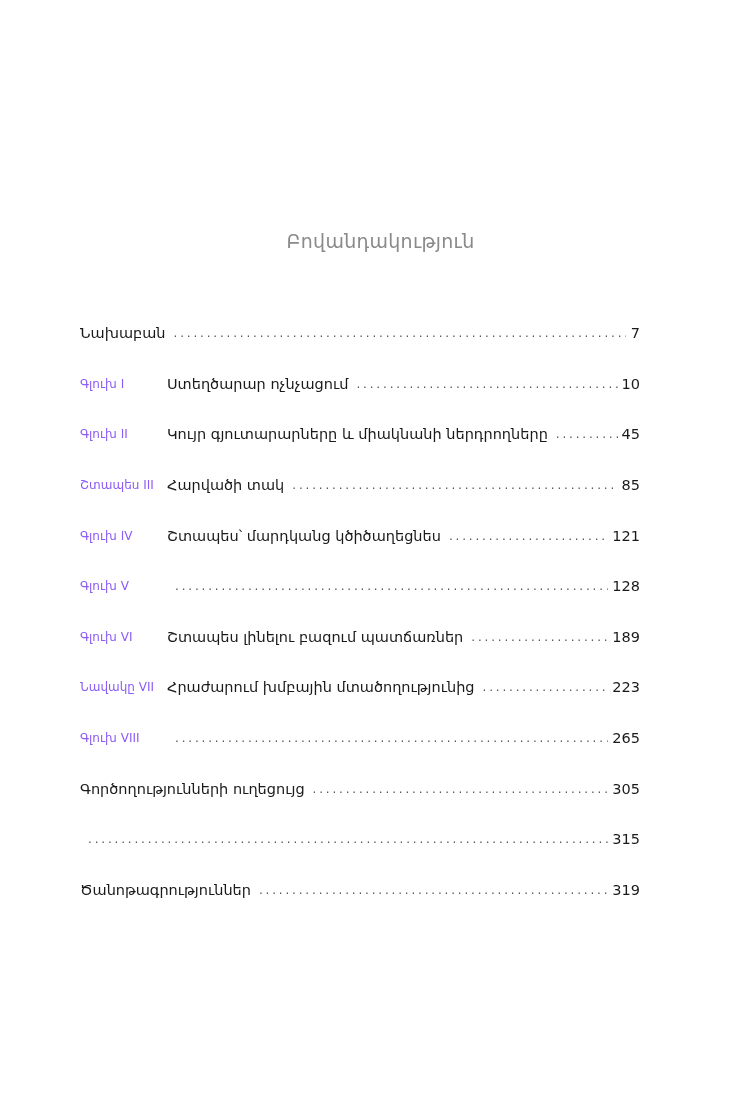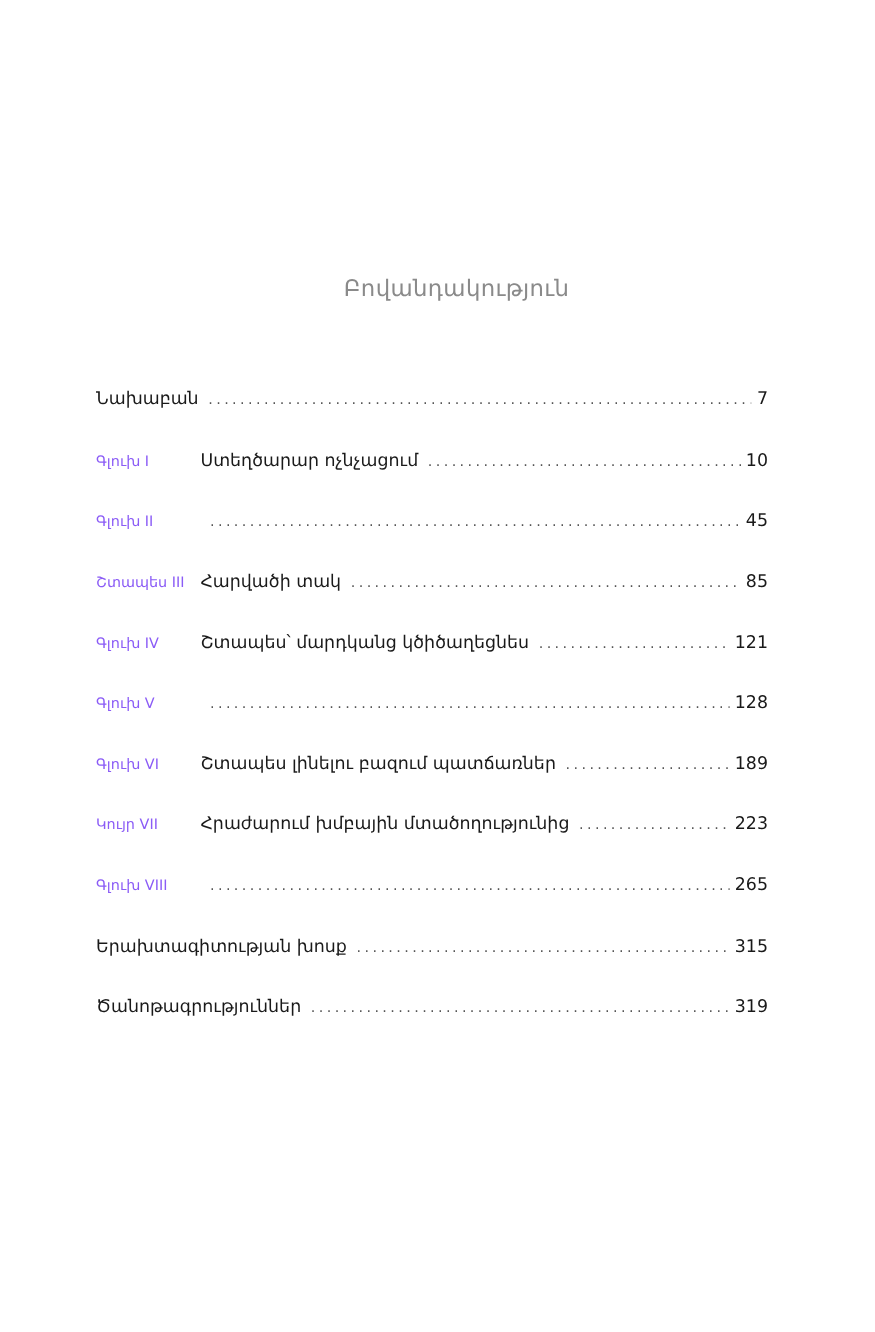--- a/index.html
+++ b/index.html
@@ -91,20 +91,21 @@
       <span class="toc-page">7</span>
     </li>
     <li class="toc-row">
       <span class="toc-chapter">Գլուխ I</span>
       <span class="toc-text">Ստեղծարար ոչնչացում</span>
       <span class="toc-dots"></span>
       <span class="toc-page">10</span>
     </li>
     <li class="toc-row">
       <span class="toc-chapter">Գլուխ II</span>
+      <span class="toc-text">Կույր գյուտարարները և միակնանի ներդրողները</span>
       <span class="toc-dots"></span>
       <span class="toc-page">45</span>
     </li>
     <li class="toc-row">
       <span class="toc-chapter">Շտապես III</span>
       <span class="toc-text">Հարվածի տակ</span>
       <span class="toc-dots"></span>
       <span class="toc-page">85</span>
     </li>
     <li class="toc-row">
@@ -118,32 +119,36 @@
       <span class="toc-dots"></span>
       <span class="toc-page">128</span>
     </li>
     <li class="toc-row">
       <span class="toc-chapter">Գլուխ VI</span>
       <span class="toc-text">Շտապես լինելու բազում պատճառներ</span>
       <span class="toc-dots"></span>
       <span class="toc-page">189</span>
     </li>
     <li class="toc-row">
-      <span class="toc-chapter">Կույր VII</span>
+      <span class="toc-chapter">Նավակը VII</span>
       <span class="toc-text">Հրաժարում խմբային մտածողությունից</span>
       <span class="toc-dots"></span>
       <span class="toc-page">223</span>
     </li>
     <li class="toc-row">
       <span class="toc-chapter">Գլուխ VIII</span>
       <span class="toc-dots"></span>
       <span class="toc-page">265</span>
     </li>
     <li class="toc-row">
-      <span class="toc-text">Երախտագիտության խոսք</span>
+      <span class="toc-text">Գործողությունների ուղեցույց</span>
+      <span class="toc-dots"></span>
+      <span class="toc-page">305</span>
+    </li>
+    <li class="toc-row">
       <span class="toc-dots"></span>
       <span class="toc-page">315</span>
     </li>
     <li class="toc-row">
       <span class="toc-text">Ծանոթագրություններ</span>
       <span class="toc-dots"></span>
       <span class="toc-page">319</span>
     </li>
   </ul>
 </div>

